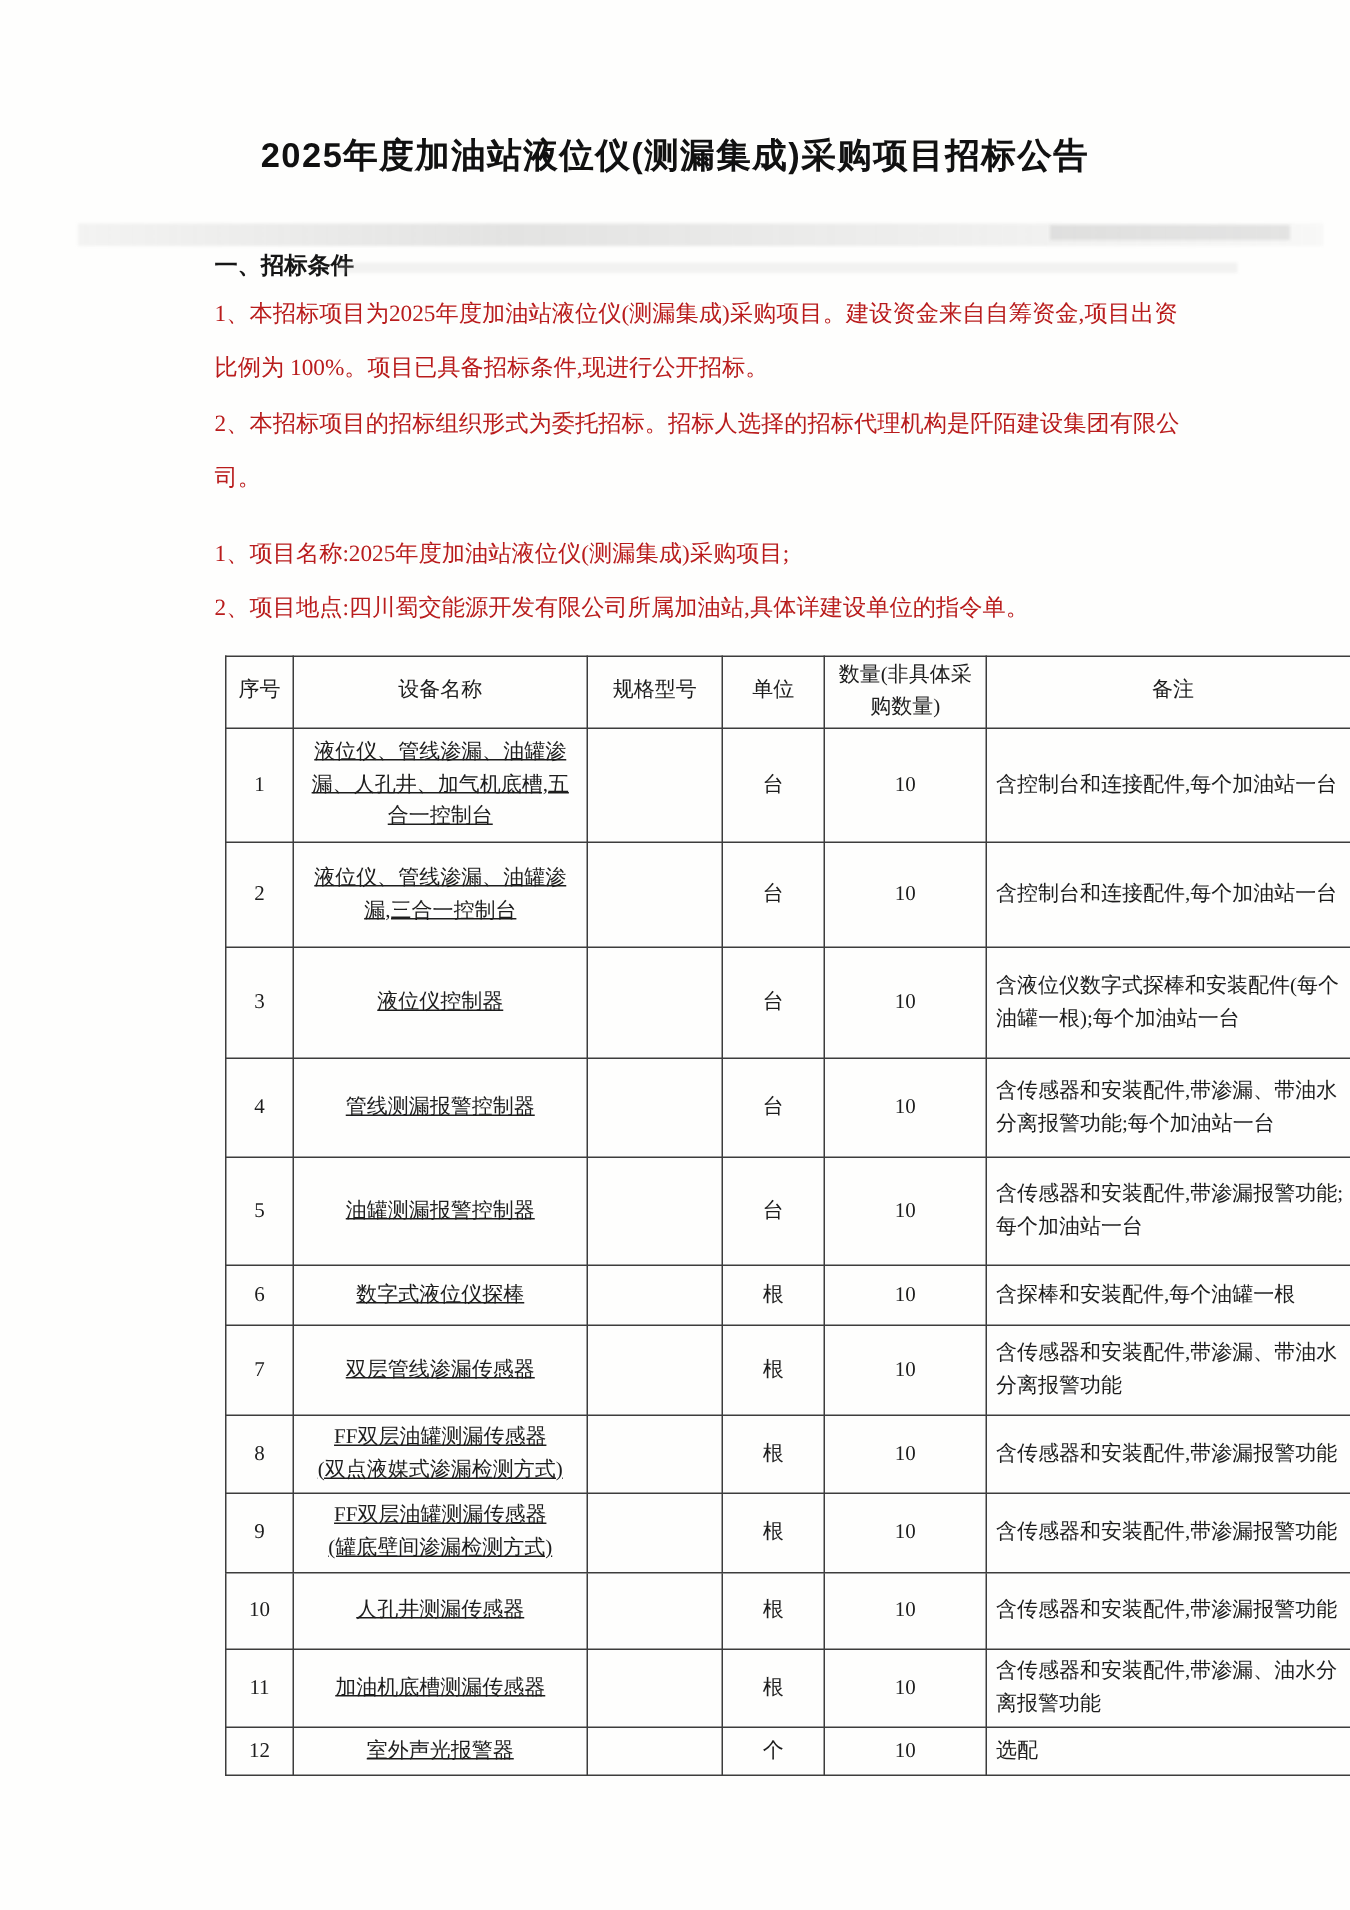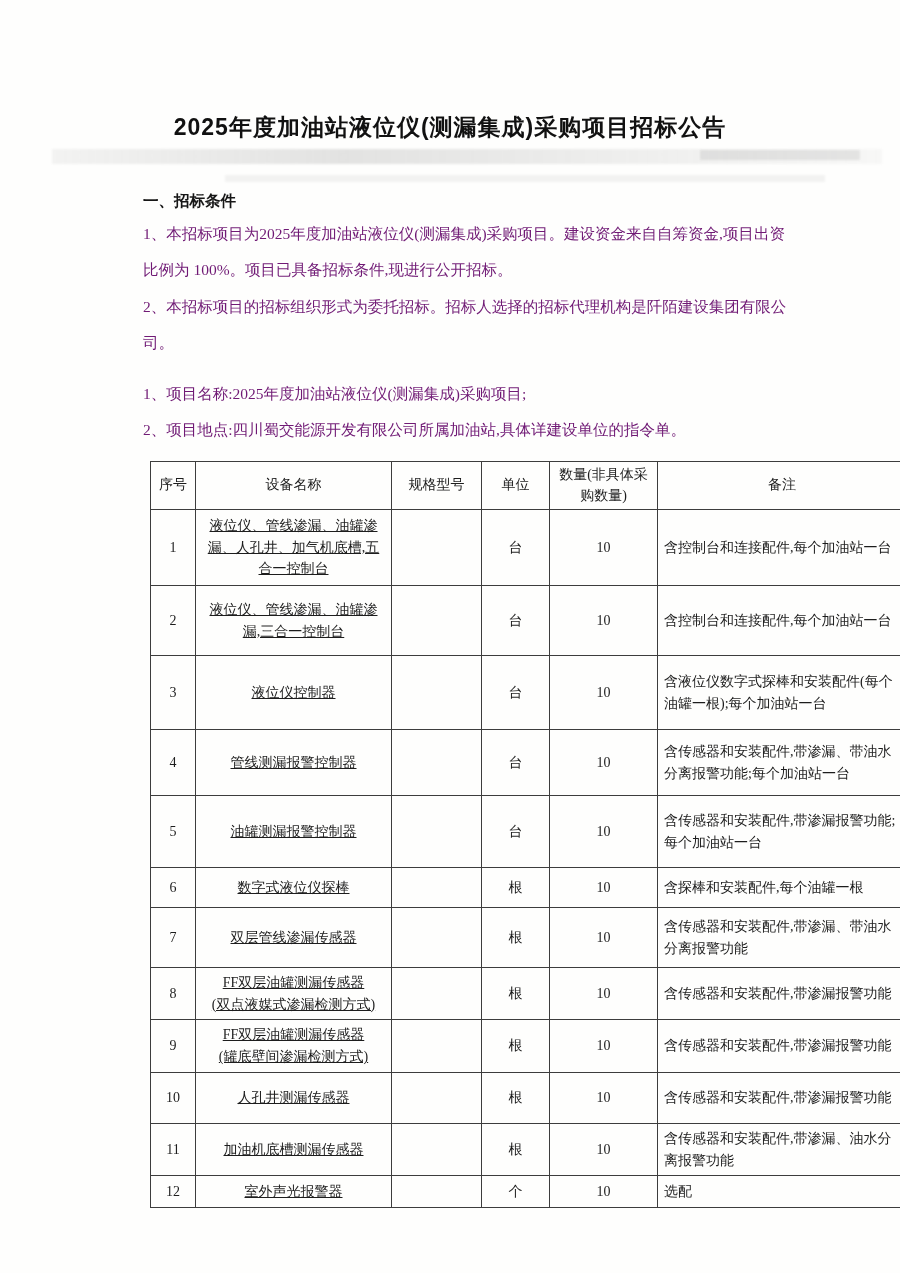--- a/index.html
+++ b/index.html
@@ -21,40 +21,40 @@
   .artifact-band-2 {
     position:absolute; left:225px; top:175px; width:600px; height:7px;
     background:rgba(190,190,190,.18); filter:blur(1px);
   }
   .artifact-band-3 {
     position:absolute; left:700px; top:150px; width:160px; height:10px;
     background:rgba(170,170,170,.25); filter:blur(1px);
   }
 
   .doc-title {
-    margin:0; padding-top:112px;
+    margin:0; padding-top:88px;
     text-align:center;
     font-family:"Liberation Sans", sans-serif;
     font-size:23px; font-weight:bold;
     letter-spacing:1px;
     color:#111;
   }
   .content {
     padding:0 110px 2px 143px; 
   }
   .sec-1 { margin-top:48px; }
   .sec-2 { margin-top:18px; }
   .section-heading {
     font-family:"Liberation Sans", sans-serif;
     font-size:15.5px; font-weight:bold;
     margin:0 0 4px 0; color:#161616;
   }
   .para {
     font-size:15.5px; line-height:2.3;
-    margin:2px 0; color:#701a75;
+    margin:2px 0; color:#b91c1c;
     white-space:pre-wrap;
   }
   .sec-2 .para { line-height:1.95; margin:6px 0; }
 
   .spec-table {
     border-collapse:collapse;
     table-layout:fixed;
     width:756px;
     margin:16px 0 0 7px; 
     font-size:14px;

